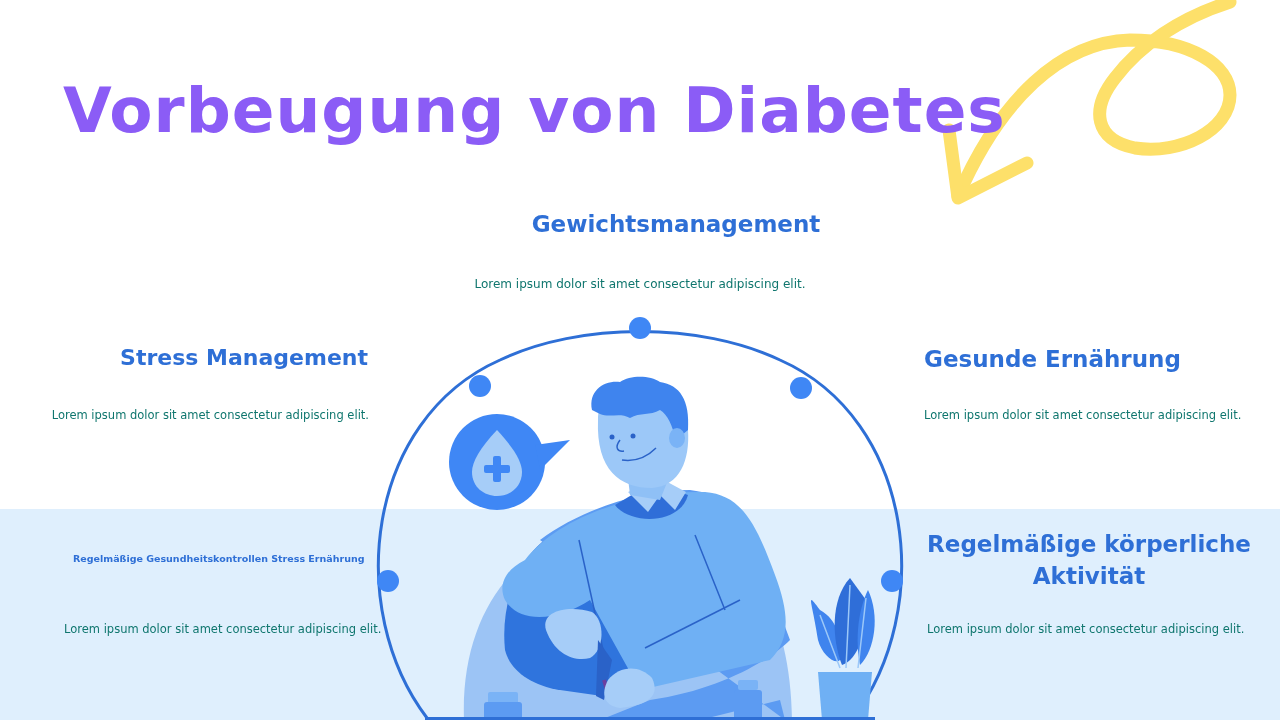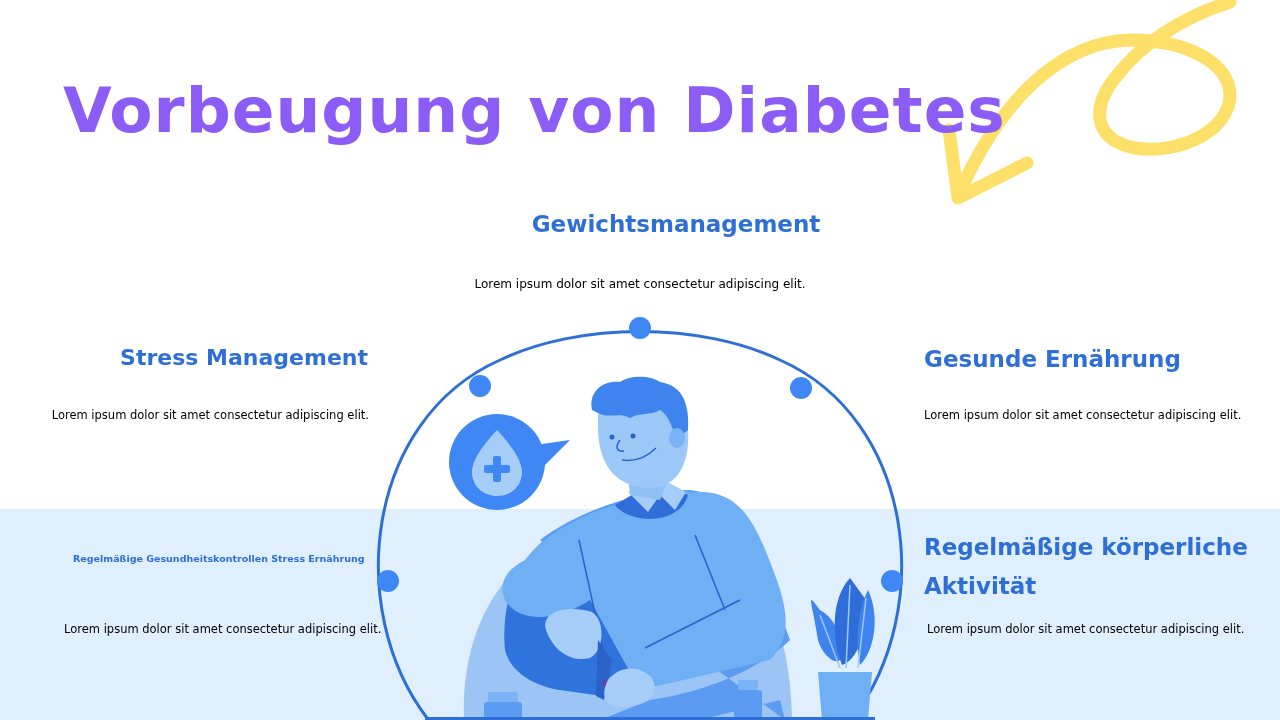--- a/index.html
+++ b/index.html
@@ -1,29 +1,29 @@
 <!DOCTYPE html>
 <html><head>
 <meta charset="utf-8">
 <style>
   html, body { margin:0; padding:0; }
   body { width:1280px; height:720px; overflow:hidden; position:relative; background:#ffffff; font-family:"Liberation Sans", sans-serif; }
   .band { position:absolute; left:0; top:509px; width:1280px; height:211px; background:#dfeffd; }
   .title { position:absolute; left:63px; top:74px; font-size:63px; font-weight:bold; color:#8b5cf6; letter-spacing:1px; white-space:nowrap; font-family:"DejaVu Sans", sans-serif; }
-  .heading { position:absolute; font-family:"DejaVu Sans", sans-serif; font-weight:bold; color:#2e6fd6; white-space:nowrap; }
-  .desc { position:absolute; font-family:"DejaVu Sans", sans-serif; font-size:12px; color:#000000; white-space:nowrap; }
+  .heading { position:absolute; font-family:"DejaVu Sans", sans-serif; font-weight:bold; color:#2e6fd6; white-space:nowrap;text-align:center; }
+  .desc { position:absolute; font-family:"DejaVu Sans", sans-serif; font-size:12px; color:#0f766e; white-space:nowrap; }
   .h-top { left:0; width:1280px; text-align:center; top:211px; font-size:23px;margin-left:36px; }
   .d-top { left:0; width:1280px; text-align:center; top:277px; }
   .h-ml { right:912px; top:345px; font-size:22px; }
   .d-ml { right:911px; top:408px; font-size:11.5px; }
   .h-mr { left:924px; top:346px; font-size:23px; }
   .d-mr { left:924px; top:408px; font-size:11.5px; }
   .h-bl { left:73px; top:553px; font-size:9.5px; }
   .d-bl { left:64px; top:622px; font-size:11.5px; }
-  .h-br { left:924px; top:528px; font-size:23px; line-height:39px; white-space:normal; width:330px; }
+  .h-br { left:924px; top:528px; font-size:23px; line-height:32px; white-space:normal; width:330px; }
   .d-br { left:927px; top:622px; font-size:11.5px; }
   svg.art { position:absolute; left:0; top:0; }
 </style>
 </head>
 <body>
 
 <div class="band"></div>
 
 <svg class="art" width="1280" height="720">
   <g fill="none" stroke="#fde06a" stroke-width="13" stroke-linecap="round" stroke-linejoin="round">

